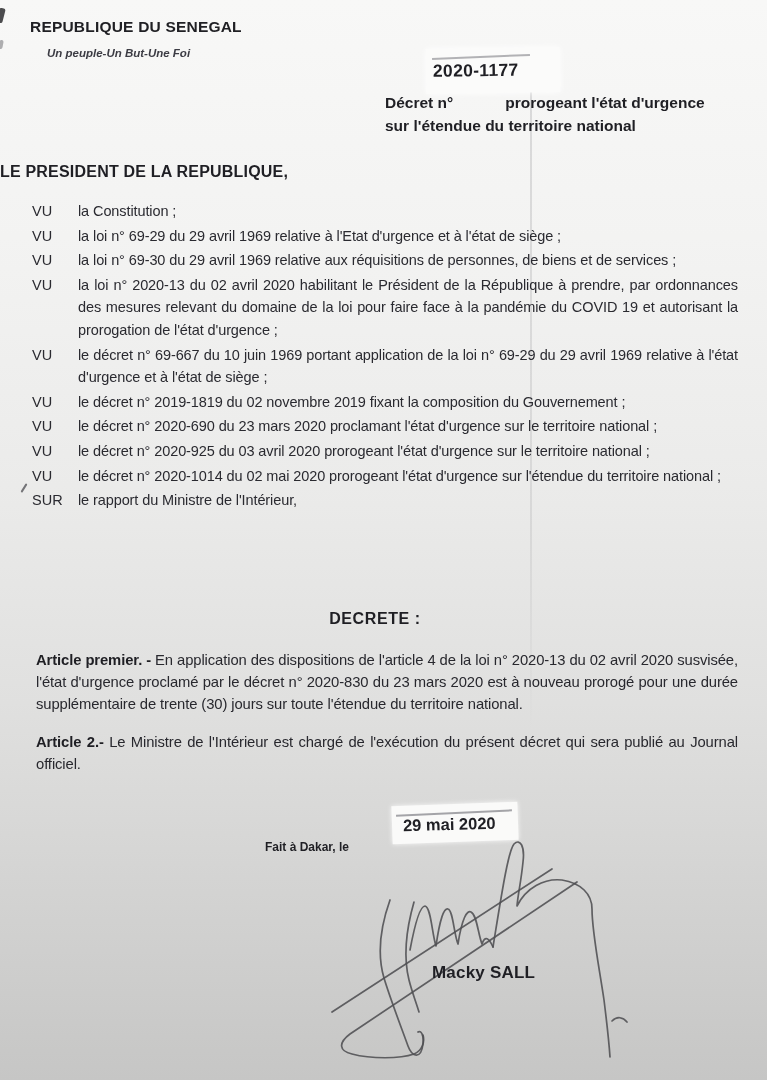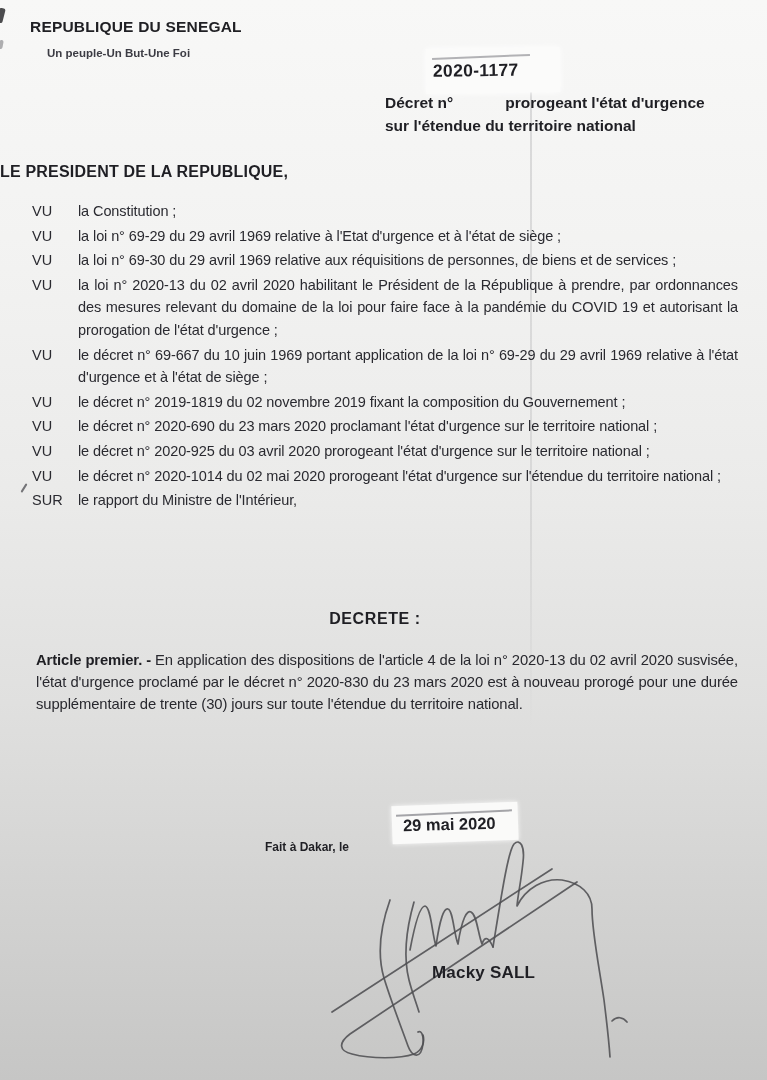--- a/index.html
+++ b/index.html
@@ -19,21 +19,21 @@
     position:absolute;left:530px;top:55px;width:2px;height:675px;
     background:linear-gradient(180deg,rgba(110,110,115,0.22),rgba(110,110,115,0.14) 70%,rgba(110,110,115,0));
   }
   .edge-mark-1{position:absolute;left:-2px;top:8px;width:6px;height:15px;background:#2e2e30;transform:rotate(14deg);opacity:.85;border-radius:2px;}
   .edge-mark-2{position:absolute;left:-1px;top:40px;width:4px;height:9px;background:#55555a;transform:rotate(10deg);opacity:.45;border-radius:2px;}
   .edge-mark-3{position:absolute;right:-2px;top:-4px;width:5px;height:34px;background:#707075;opacity:.30;transform:rotate(-4deg);}
   .stray-tick{position:absolute;left:23px;top:483px;width:2px;height:10px;background:#4c4c52;transform:rotate(32deg);opacity:.75;border-radius:1px;}
 
   
   .country{position:absolute;left:30px;top:18px;font-size:15.5px;font-weight:700;letter-spacing:.2px;color:#202024;}
-  .motto{position:absolute;left:47px;top:47px;font-size:11.5px;font-weight:600;color:#3c3c44;}
+  .motto{position:absolute;left:47px;top:47px;font-size:11.5px;font-style:italic;font-weight:600;color:#3c3c44;}
 
   .decno-patch{
     position:absolute;left:426px;top:48px;width:134px;height:45px;
     background:#fbfbfa;transform:rotate(-0.8deg);
     box-shadow:0 0 6px rgba(255,255,255,.9);
   }
   .decno-line{position:absolute;left:432px;top:56px;width:98px;height:2px;background:#9a9a9e;transform:rotate(-2.4deg);opacity:.75;}
   .decno{position:absolute;left:433px;top:60px;width:120px;font-size:17.5px;font-weight:700;letter-spacing:.3px;color:#1f1f24;transform:rotate(-0.8deg);}
 
   .title{position:absolute;left:370px;top:91px;width:360px;font-size:15.5px;font-weight:700;line-height:23px;color:#1f1f24;margin-left:15px;}
@@ -139,20 +139,21 @@
     <div class="visa-row">
       <span class="visa-label">SUR</span>
       <span class="visa-text">le rapport du Ministre de l'Intérieur,</span>
     </div>
   </div>
 
   <div class="decree-word">DECRETE :</div>
 
   <div class="articles">
     <p class="article"><span class="lead">Article premier. -</span><span> En application des dispositions de l'article 4 de la loi n° 2020-13 du 02 avril 2020 susvisée, l'état d'urgence proclamé par le décret n° 2020-830 du 23 mars 2020 est à nouveau prorogé pour une durée supplémentaire de trente (30) jours sur toute l'étendue du territoire national.</span></p>
+    <p class="article"><span class="lead">Article 2.-</span><span> Le Ministre de l'Intérieur est chargé de l'exécution du présent décret qui sera publié au Journal officiel.</span></p>
   </div>
 
   <div class="date-patch"></div>
   <div class="date-line"></div>
   <div class="sig-date">29 mai 2020</div>
   <div class="sig-place">Fait à Dakar, le</div>
 
   <svg class="sig-svg" viewBox="0 0 310 240">
 
     <path d="M 60,64 C 50,92 47,118 54,142 C 60,162 70,188 78,210 C 82,221 91,224 93,208 C 94,199 91,194 88,196"></path>

